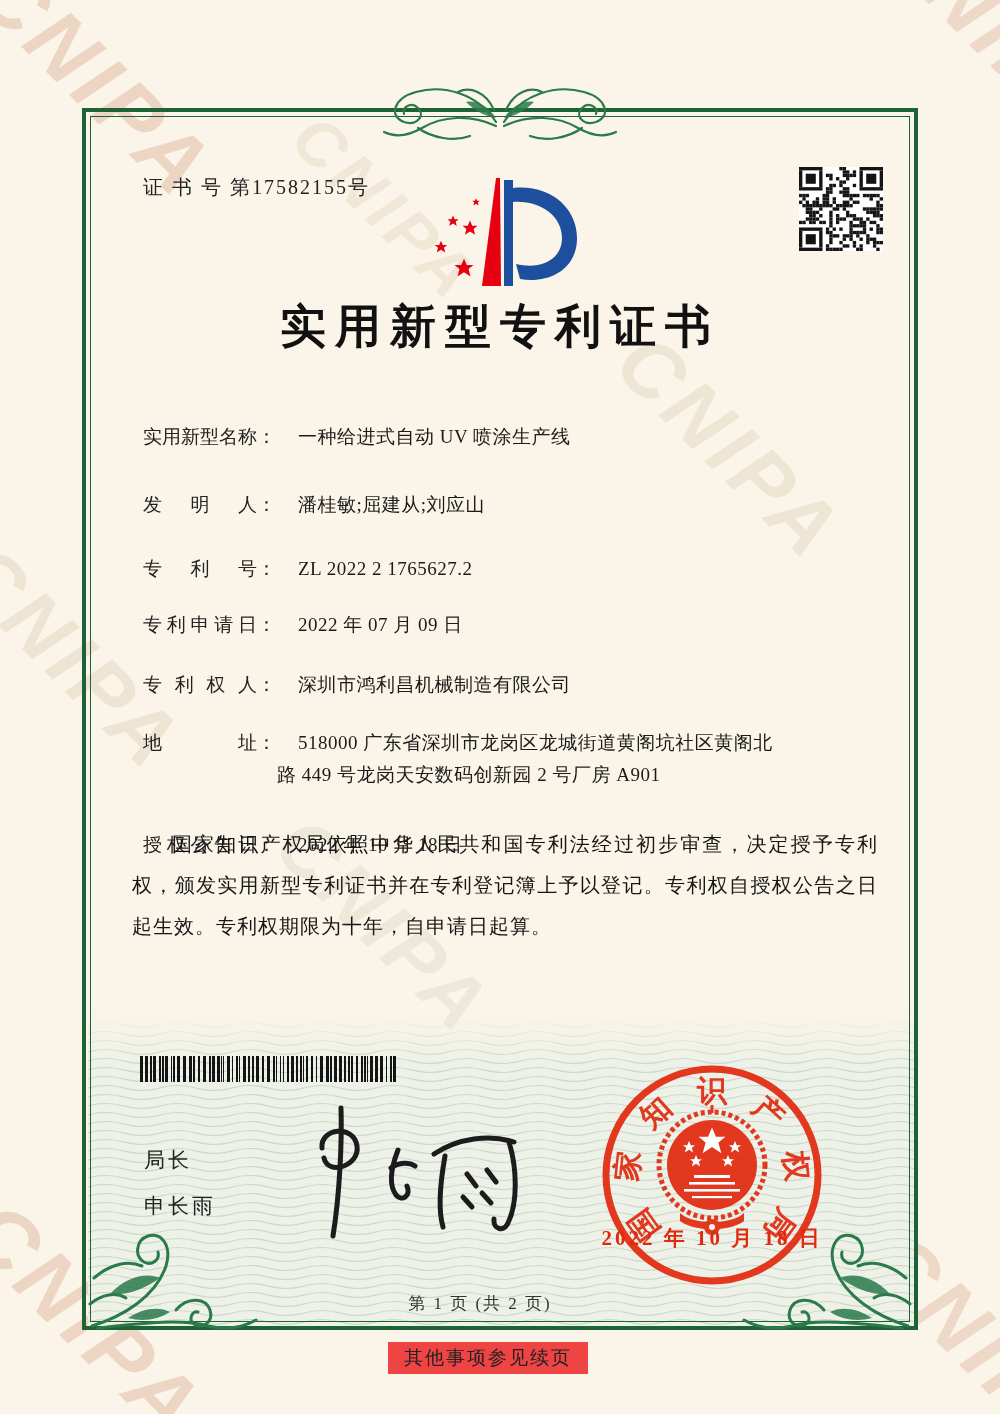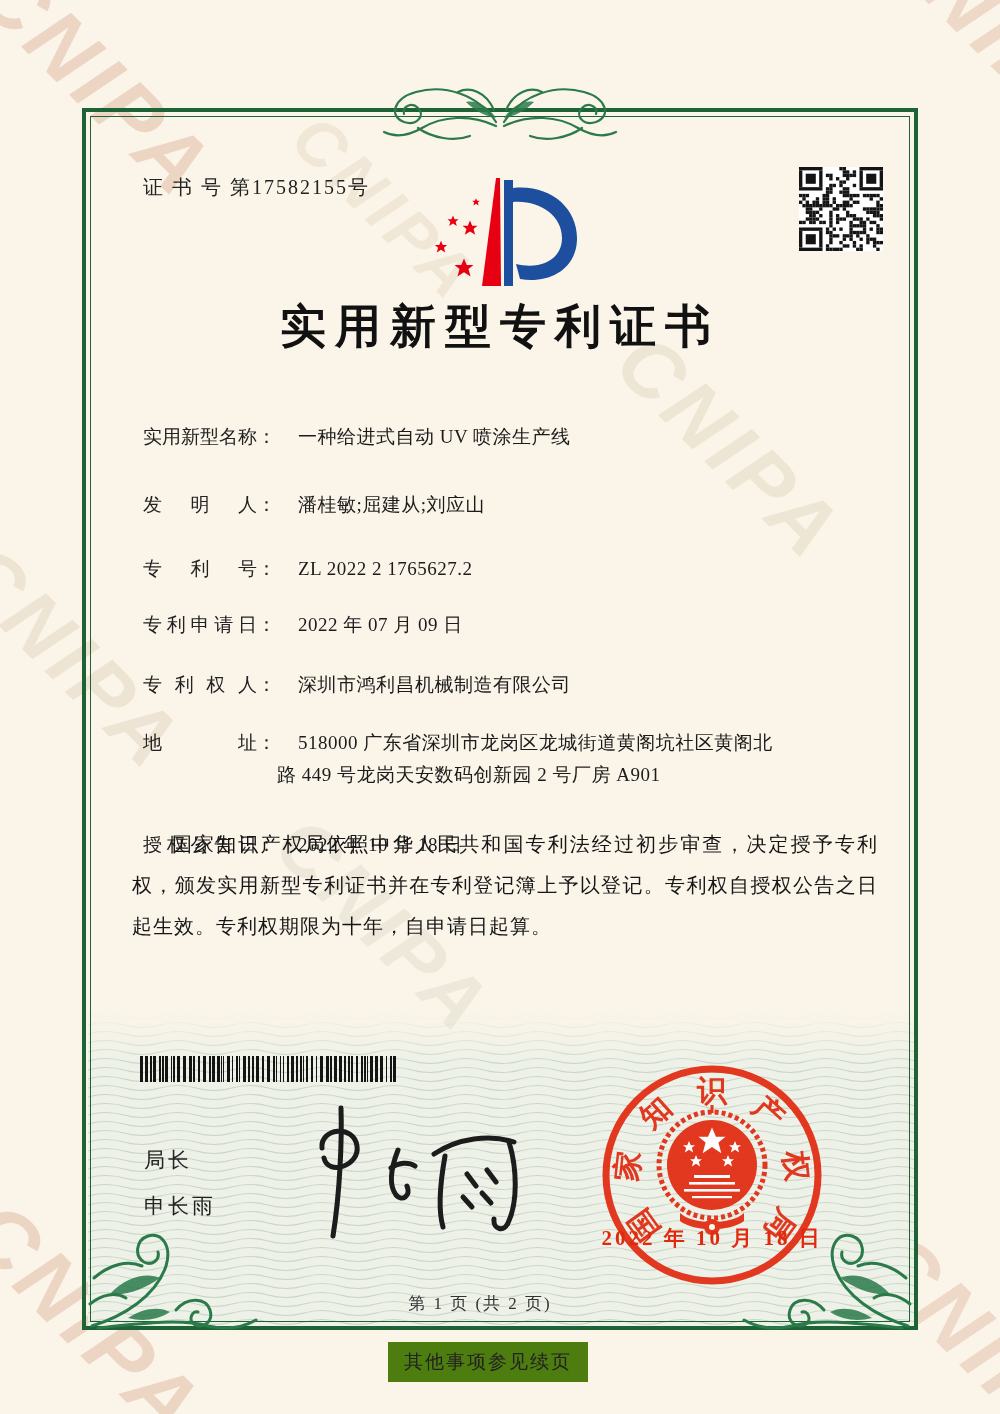--- a/index.html
+++ b/index.html
@@ -59,22 +59,22 @@
   }
   .seal-date{
     position:absolute;left:592px;top:1224px;width:240px;text-align:center;
     color:#e1290e;font-size:21px;letter-spacing:3px;font-weight:bold;white-space:nowrap;
   }
   .page-info{
     position:absolute;left:70px;top:1292px;width:820px;text-align:center;
     font-size:17px;color:#333;letter-spacing:2px;
   }
   .cont-note-box{
-    position:absolute;left:388px;top:1342px;width:200px;height:40px;
-    background:#4d7c0f;display:flex;align-items:center;justify-content:center;
+    position:absolute;left:388px;top:1342px;width:200px;height:32px;
+    background:#ef4444;display:flex;align-items:center;justify-content:center;
   }
   .cont-note{font-size:19px;color:#222;letter-spacing:2px;}
   .waves-wrap{
     position:absolute;left:88px;top:1012px;width:828px;height:317px;
     -webkit-mask-image:linear-gradient(180deg,transparent 0px,#000 50px);
     mask-image:linear-gradient(180deg,transparent 0px,#000 50px);
   }
 </style>
 </head>
 <body>

